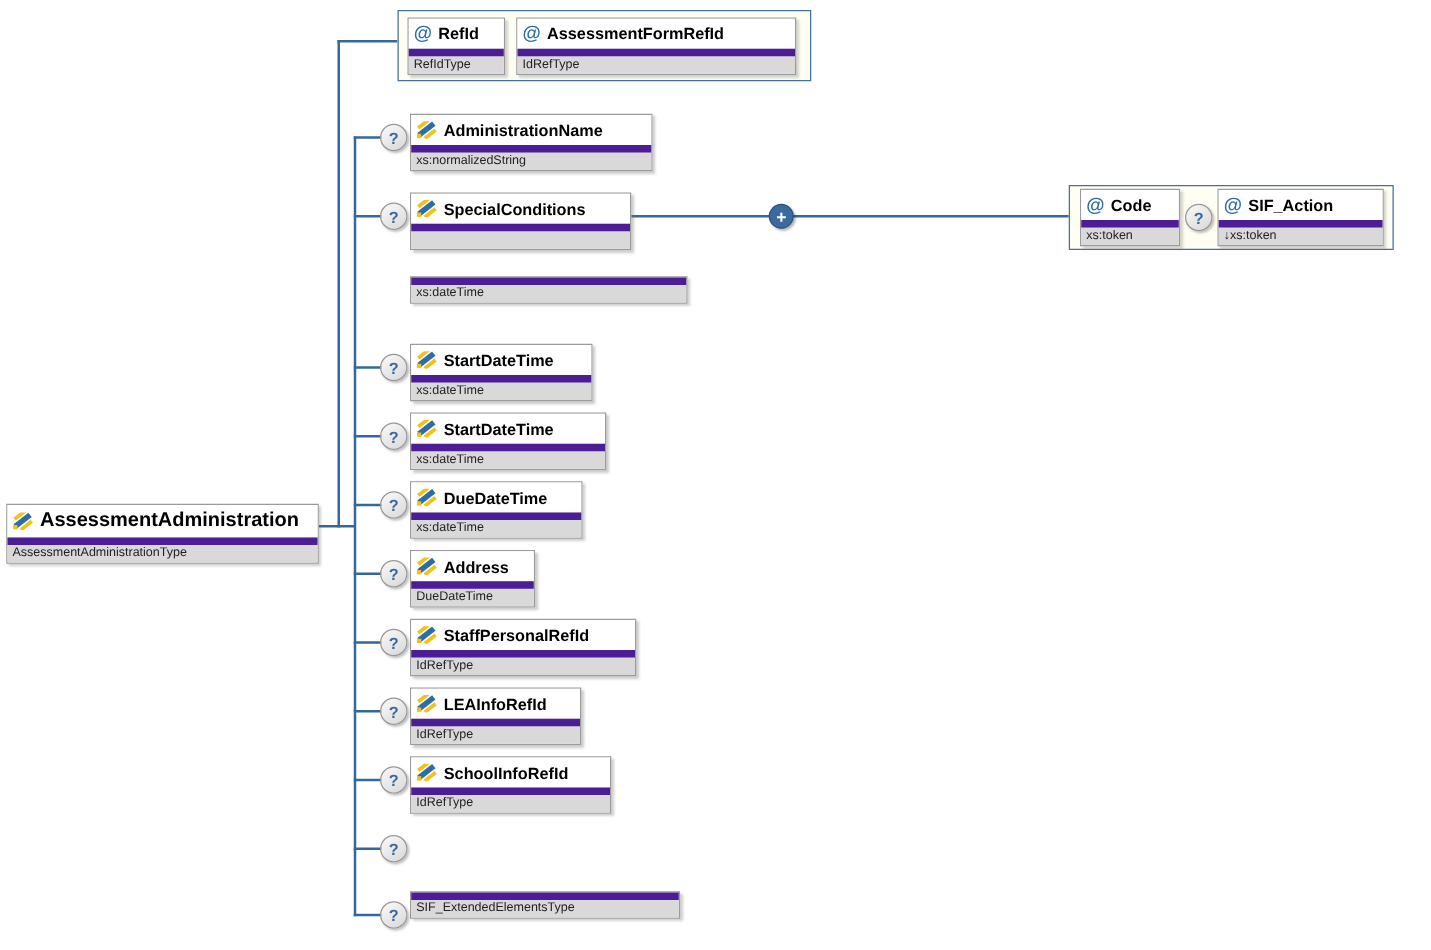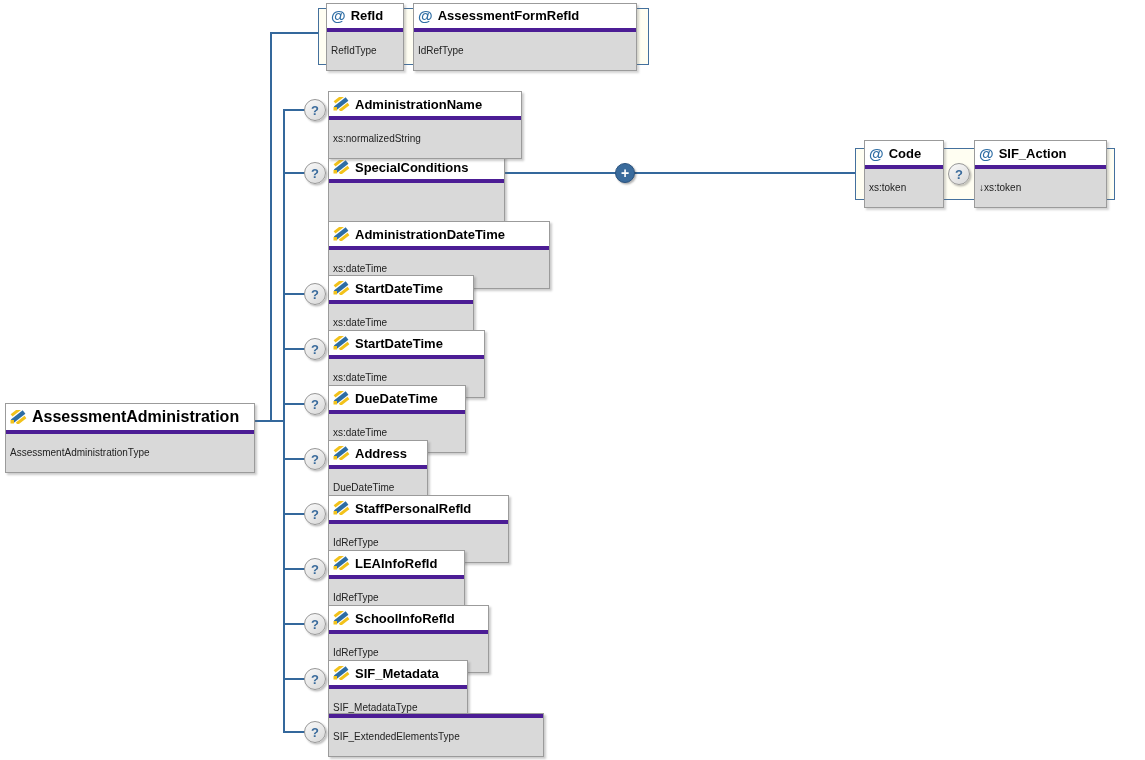--- a/index.html
+++ b/index.html
@@ -7,22 +7,22 @@
           font-family:"Liberation Sans","DejaVu Sans",sans-serif;overflow:hidden;}
   
   .hline,.vline{position:absolute;background:#34689c;z-index:1;}
   .hline{height:2px;}
   .vline{width:2px;}
   
   .node{position:absolute;background:#fff;border:1px solid #9b9b9b;z-index:3;
         box-shadow:2px 2px 2px rgba(110,110,110,.35);}
   .nm{display:flex;align-items:center;gap:5px;height:24px;padding:0 7px 0 4px;
       font-weight:bold;font-size:13px;color:#000;white-space:nowrap;background:#fff;}
-  .tp{height:14px;line-height:14px;background:#d9d9d9;border-top:4px solid #4c1d95;
-      font-size:10px;color:#222;padding:12px 4px;white-space:nowrap;overflow:visible;}
+  .tp{height:14px;line-height:14px;background:#d9d9d9;border-top:6px solid #4c1d95;
+      font-size:10px;color:#222;padding:0 4px;white-space:nowrap;overflow:visible;}
   .root .nm{height:26px;font-size:16px;}
   .eic{flex:0 0 auto;}
   
   .at{color:#2e6da4;font-weight:bold;font-size:15px;line-height:15px;}
   
   .attrbox{position:absolute;background:#fffef2;border:1.5px solid #44709d;z-index:2;
            display:flex;align-items:center;}
   .attrbox .node{position:relative;box-shadow:2px 2px 2px rgba(110,110,110,.3);}
   
   .qmark{position:absolute;width:22px;height:22px;border-radius:50%;z-index:4;
@@ -125,31 +125,20 @@
             <rect x="3" y="9.8" width="11" height="3" fill="#f2c21a"></rect>
           </g>
           <rect x="0.5" y="10" width="3.5" height="3.5" fill="#f2c21a"></rect>
         </svg>
       <span>AdministrationName</span>
       </div>
     <div class="tp">xs:normalizedString</div>
   </div>
 
   <div class="node" style="left:328px;top:221px;width:220px">
-    <div class="nm">
-        <svg class="eic" width="17" height="14" viewBox="0 0 17 14">
-          <g transform="rotate(-38 8.5 7)">
-            <rect x="4" y="0" width="11" height="3" fill="#f2c21a"></rect>
-            <rect x="1" y="4.2" width="15" height="4.4" fill="#2e6da4"></rect>
-            <rect x="3" y="9.8" width="11" height="3" fill="#f2c21a"></rect>
-          </g>
-          <rect x="0.5" y="10" width="3.5" height="3.5" fill="#f2c21a"></rect>
-        </svg>
-      <span>AdministrationDateTime</span>
-      </div>
     <div class="tp">xs:dateTime</div>
   </div>
 
   <div class="node" style="left:328px;top:275px;width:144px">
     <div class="nm">
         <svg class="eic" width="17" height="14" viewBox="0 0 17 14">
           <g transform="rotate(-38 8.5 7)">
             <rect x="4" y="0" width="11" height="3" fill="#f2c21a"></rect>
             <rect x="1" y="4.2" width="15" height="4.4" fill="#2e6da4"></rect>
             <rect x="3" y="9.8" width="11" height="3" fill="#f2c21a"></rect>
@@ -244,34 +233,20 @@
             <rect x="1" y="4.2" width="15" height="4.4" fill="#2e6da4"></rect>
             <rect x="3" y="9.8" width="11" height="3" fill="#f2c21a"></rect>
           </g>
           <rect x="0.5" y="10" width="3.5" height="3.5" fill="#f2c21a"></rect>
         </svg>
       <span>SchoolInfoRefId</span>
       </div>
     <div class="tp">IdRefType</div>
   </div>
 
-  <div class="node" style="left:328px;top:660px;width:138px">
-    <div class="nm">
-        <svg class="eic" width="17" height="14" viewBox="0 0 17 14">
-          <g transform="rotate(-38 8.5 7)">
-            <rect x="4" y="0" width="11" height="3" fill="#f2c21a"></rect>
-            <rect x="1" y="4.2" width="15" height="4.4" fill="#2e6da4"></rect>
-            <rect x="3" y="9.8" width="11" height="3" fill="#f2c21a"></rect>
-          </g>
-          <rect x="0.5" y="10" width="3.5" height="3.5" fill="#f2c21a"></rect>
-        </svg>
-      <span>SIF_Metadata</span>
-      </div>
-    <div class="tp">SIF_MetadataType</div>
-  </div>
 
   <div class="node" style="left:328px;top:713px;width:214px">
     <div class="tp">SIF_ExtendedElementsType</div>
   </div>
 
   <div class="plus" style="left:615px;top:163px">+</div>
 
 
   <div class="attrbox" style="left:855px;top:148px;width:250px;height:50px;padding-left:8px;gap:4px">
     <div class="node" style="width:78px">

